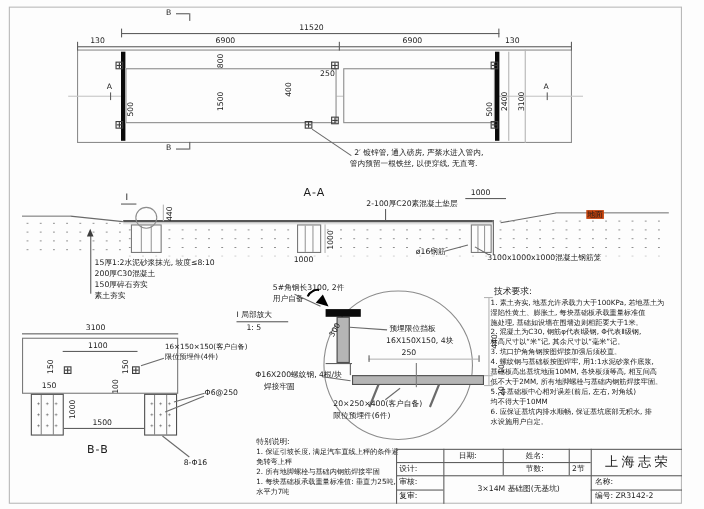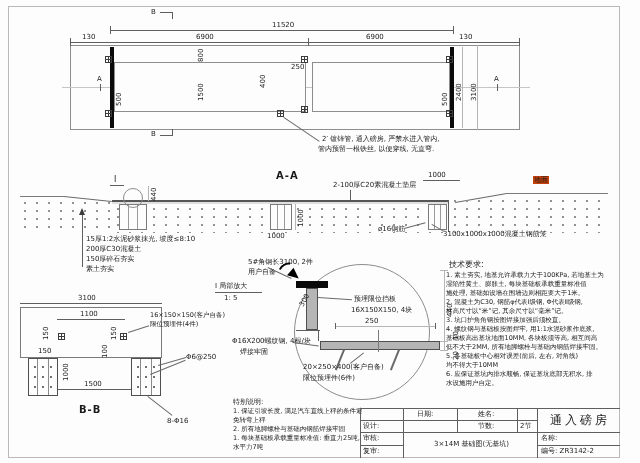--- a/index.html
+++ b/index.html
@@ -3,21 +3,21 @@
 <meta charset="utf-8">
 <style>
 *{margin:0;padding:0;box-sizing:border-box}
 html,body{background:#ffffff}
 #sheet{position:relative;width:640px;height:463px;background:#fdfdfd;overflow:hidden;
   font-family:"DejaVu Sans","Liberation Sans",sans-serif;color:#1b1b1b}
 .frame{position:absolute;border:1px solid #b9b9b9}
 .t{position:absolute;font-size:7px;line-height:1.2;white-space:nowrap;color:#1b1b1b}
 .t65{font-size:6.5px}
 .t8{font-size:8px}
-.t10{font-size:10px;font-weight:bold;letter-spacing:1px}
+.t10{font-size:10px;font-weight:normal;letter-spacing:1px}
 .t12{font-size:12px;letter-spacing:3px}
 .vt{transform-origin:0 0;transform:rotate(-90deg)}
 .hl{position:absolute;height:1px;background:#5f5f5f}
 .vl{position:absolute;width:1px;background:#5f5f5f}
 .lt{background:#b5b5b5}
 .sl{position:absolute;height:1px;background:#6a6a6a;transform-origin:0 0}
 .rect{position:absolute;border:1px solid #7a7a7a;background:#fdfdfd}
 .bar{position:absolute;background:#0a0a0a}
 .soil{position:absolute;background-image:radial-gradient(circle,#8f8f8f .7px,transparent .95px);background-size:12px 8px}
 .bolt{position:absolute;width:7px;height:7px;border:1px solid #3c3c3c;background:
@@ -103,21 +103,21 @@
 
   <div class="abs" style="position:absolute;left:112px;top:200px;width:336px;height:4px;background:#e0e0e0;border-top:2px solid #565656"></div>
   <div class="hl" style="left:20px;top:196px;width:44px;background:#7a7a7a"></div>
   <div class="sl" style="left:64px;top:196px;width:48px;transform:rotate(6deg)"></div>
   <div class="soil" style="left:19px;top:199px;width:93px;height:34px"></div>
   <div class="soil" style="left:112px;top:205px;width:336px;height:28px"></div>
   <div class="vl" style="left:448px;top:200px;height:32px"></div>
   <div class="sl" style="left:455px;top:202px;width:51px;transform:rotate(-10deg)"></div>
   <div class="hl" style="left:505px;top:193px;width:103px;background:#7a7a7a"></div>
   <div class="soil" style="left:449px;top:197px;width:159px;height:36px"></div>
-  <div class="t" style="left:533px;top:176px;background:#c2410c;padding:0 1px">地面</div>
+  <div class="t" style="left:533px;top:191px;background:#c2410c;padding:0 1px">地面</div>
 
   <div class="t" style="left:428px;top:171px">1000</div>
   <div class="hl" style="left:423px;top:180px;width:37px"></div>
 
   <div class="rect" style="left:119px;top:204px;width:28px;height:26px"></div>
   <div class="innerlines" style="left:120px;top:205px;width:26px;height:24px"></div>
   <div class="circle" style="left:123px;top:188px;width:20px;height:20px"></div>
   <div class="t t8" style="left:114px;top:175px">I</div>
   <div class="hl" style="left:110px;top:185px;width:14px"></div>
   <div class="vl lt" style="left:148px;top:186px;height:15px"></div>
@@ -251,17 +251,17 @@
   <div class="vl" style="left:537px;top:408px;height:50px"></div>
 
   <div class="t" style="left:417px;top:410px">日期:</div>
   <div class="t" style="left:478px;top:410px">姓名:</div>
   <div class="t" style="left:363px;top:422px">设计:</div>
   <div class="t" style="left:478px;top:422px">节数:</div>
   <div class="t" style="left:520px;top:422px">2节</div>
   <div class="t" style="left:363px;top:434px">审核:</div>
   <div class="t" style="left:363px;top:447px">复审:</div>
   <div class="t" style="left:434px;top:440px">3×14M 基础图(无基坑)</div>
-  <div class="t t12" style="left:550px;top:413px">通入磅房</div>
+  <div class="t t12" style="left:550px;top:413px">上海志荣</div>
   <div class="t" style="left:541px;top:434px">名称:</div>
   <div class="t" style="left:541px;top:447px">编号: ZR3142-2</div>
 
 </div>
 
 </body></html>

